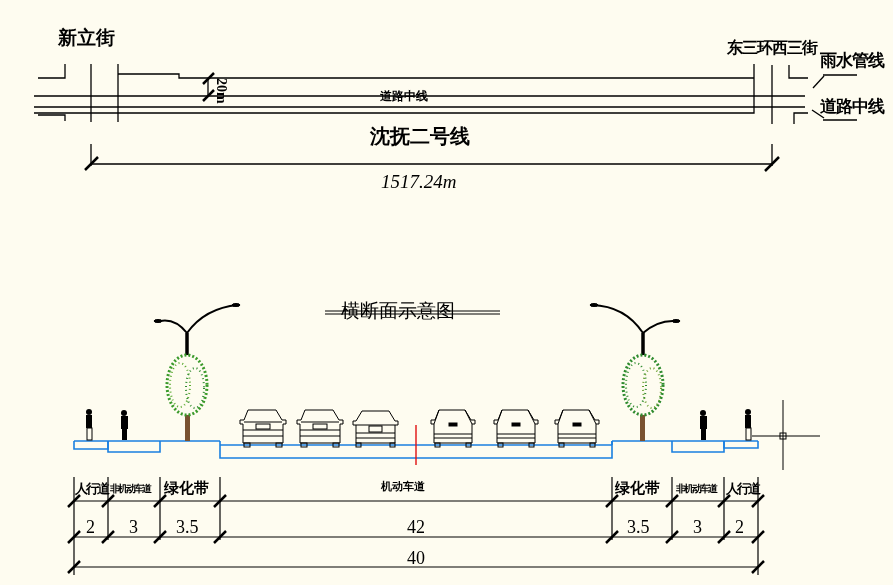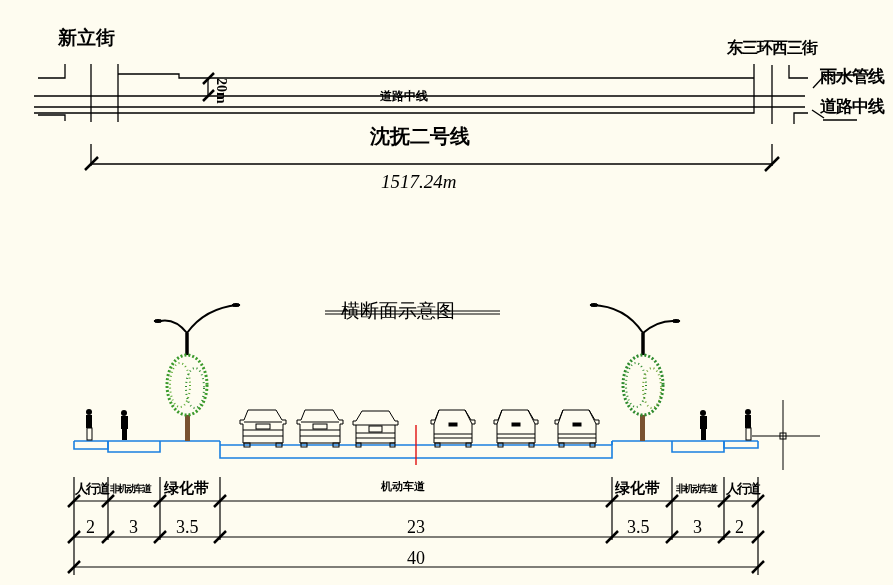--- a/index.html
+++ b/index.html
@@ -214,38 +214,38 @@
       <line x1="666" y1="543" x2="678" y2="531"></line>
       <line x1="718" y1="543" x2="730" y2="531"></line>
       <line x1="752" y1="543" x2="764" y2="531"></line>
     <line x1="68" y1="573" x2="80" y2="561"></line>
       <line x1="752" y1="573" x2="764" y2="561"></line>
   </g>
 </svg>
 
 <div class="lbl cjk" style="left:58px;top:28px;font-size:19px;">新立街</div>
 <div class="lbl cjk" style="left:727px;top:28px;font-size:16px;letter-spacing:-1px;margin-top:12px;">东三环西三街</div>
-<div class="lbl cjk" style="left:820px;top:52px;font-size:17px;letter-spacing:-1px;margin-top:16px;">雨水管线</div>
+<div class="lbl cjk" style="left:820px;top:52px;font-size:17px;letter-spacing:-1px;">雨水管线</div>
 <div class="lbl cjk" style="left:820px;top:98px;font-size:17px;letter-spacing:-1px;">道路中线</div>
 <div class="lbl cjk" style="left:380px;top:90px;font-size:12px;">道路中线</div>
 <div class="lbl num" style="left:214px;top:78px;font-size:14px;font-weight:bold;transform:rotate(90deg);transform-origin:left top;margin-left:14px;">20m</div>
 <div class="lbl cjk" style="left:370px;top:126px;font-size:20px;">沈抚二号线</div>
 <div class="lbl num" style="left:381px;top:172px;font-size:19px;font-style:italic;">1517.24m</div>
 
 <div class="lbl" style="left:341px;top:287px;font-size:19px;font-family:'DejaVu Sans',sans-serif;margin-top:14px;">横断面示意图</div>
 
 <div class="lbl cjk" style="left:75px;top:482px;font-size:13px;letter-spacing:-2px;">人行道</div>
 <div class="lbl cjk" style="left:110px;top:484px;font-size:10px;letter-spacing:-2px;">非机动车道</div>
 <div class="lbl cjk" style="left:164px;top:481px;font-size:15px;">绿化带</div>
 <div class="lbl cjk" style="left:381px;top:481px;font-size:11px;">机动车道</div>
 <div class="lbl cjk" style="left:615px;top:481px;font-size:15px;">绿化带</div>
 <div class="lbl cjk" style="left:676px;top:484px;font-size:10px;letter-spacing:-2px;">非机动车道</div>
 <div class="lbl cjk" style="left:726px;top:482px;font-size:13px;letter-spacing:-2px;">人行道</div>
 
 <div class="lbl num" style="left:86px;top:518px;font-size:18px;">2</div>
 <div class="lbl num" style="left:129px;top:518px;font-size:18px;">3</div>
 <div class="lbl num" style="left:176px;top:518px;font-size:18px;">3.5</div>
-<div class="lbl num" style="left:407px;top:518px;font-size:18px;">23</div>
+<div class="lbl num" style="left:407px;top:518px;font-size:18px;">42</div>
 <div class="lbl num" style="left:627px;top:518px;font-size:18px;">3.5</div>
 <div class="lbl num" style="left:693px;top:518px;font-size:18px;">3</div>
 <div class="lbl num" style="left:735px;top:518px;font-size:18px;">2</div>
 
 <div class="lbl num" style="left:407px;top:549px;font-size:18px;text-align:right;">40</div>
 
 </body></html>

